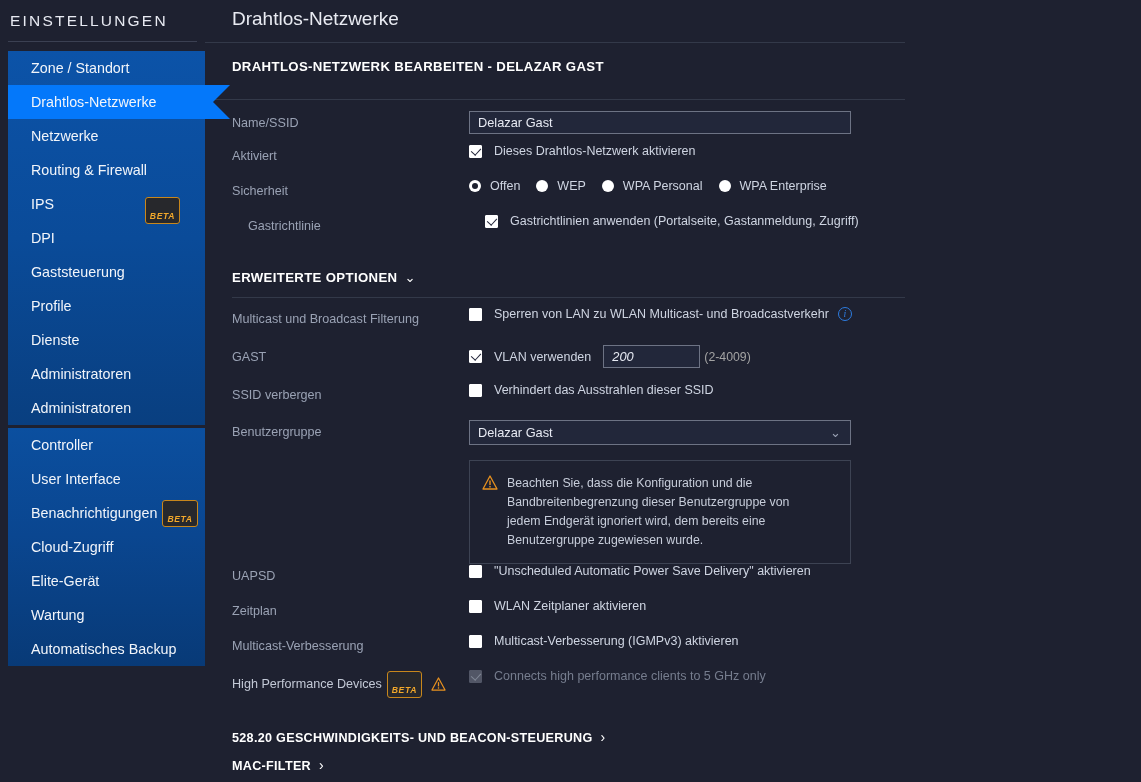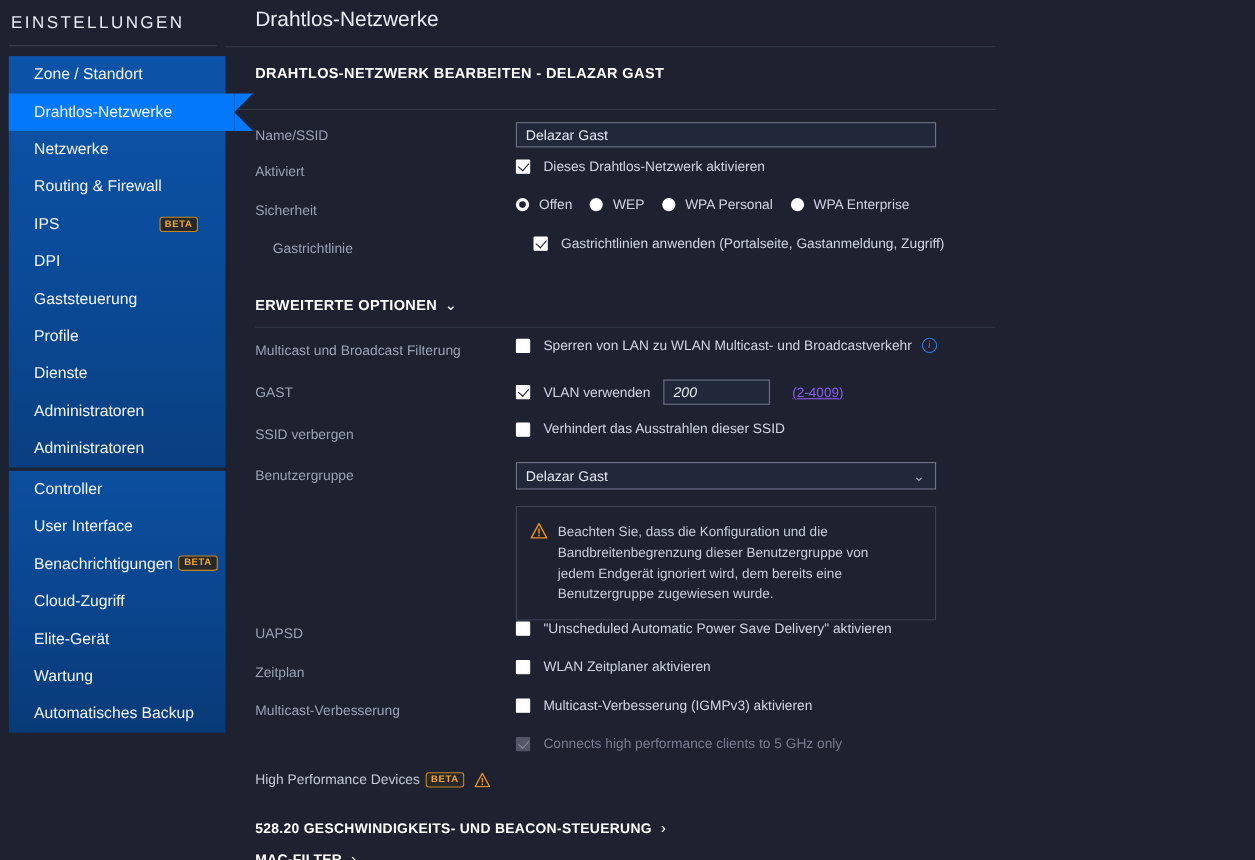--- a/index.html
+++ b/index.html
@@ -36,22 +36,22 @@
   .nav-item.active::after {
     content: ""; position: absolute; right: -17px; top: 0;
     border-top: 17px solid #0478fa;
     border-bottom: 17px solid #0478fa;
     border-right: 17px solid transparent;
   }
   .beta {
     display: inline-block; color: #f2a82b; border: 1px solid #c8871c;
     background: #27282c; border-radius: 3px;
     font-size: 8.6px; font-weight: bold; letter-spacing: .6px;
-    padding: 1px 4px 1px 4px; vertical-align: middle;
-    margin-left: 5px; line-height: 1.15;
+    padding: 14px 4px 1px 4px; vertical-align: middle;
+    margin-left: 5px; line-height: 1.15; font-style: italic;
   }
   .nav-item .beta { position: relative; top: -1px; }
   .nav-item.has-badge-right .beta { position: absolute; right: 25px; top: 10px; margin: 0; }
 
   
   #main { position: absolute; left: 205px; top: 0; right: 0; bottom: 0; }
   .page-title { color: #e9ebf2; font-size: 19px; padding: 8px 0 0 27px; font-weight: 400; }
   .hr { height: 1px; background: #333949; margin-top: 12px; }
   .section-head {
     color: #ffffff; font-size: 13.2px; font-weight: bold; letter-spacing: .35px;
@@ -106,21 +106,21 @@
     flex: 0 0 12px; cursor: pointer; position: relative;
   }
   .rad.sel { background: #ffffff; }
   .rad.sel::after {
     content: ""; position: absolute; left: 3px; top: 3px;
     width: 6px; height: 6px; border-radius: 50%; background: #1e2130;
   }
   .radlabel { color: #cfd5e2; font-size: 12.5px; margin: 0 16px 0 9px; white-space: nowrap; }
   .radlabel:last-child { margin-right: 0; }
 
-  .hint { color: #8b5cf6; font-size: 12.3px; margin-left: 20px; text-decoration: underline; }
+  .hint { color: #a3a3a3; font-size: 12.3px; margin-left: 4px; }
 
   .info-icon {
     width: 14px; height: 14px; border-radius: 50%; border: 1.4px solid #2d7ce0;
     color: #2d7ce0; font-size: 10px; line-height: 11px; text-align: center;
     margin-left: 9px; font-family: "Liberation Serif", serif; font-style: italic;
     cursor: pointer; flex: 0 0 14px;
   }
 
   .warnbox {
     border: 1px solid #3d4353; background: #20243400;
@@ -297,21 +297,21 @@
 
       <div class="row" style="min-height:35px;">
         <div class="lbl">Multicast-Verbesserung</div>
         <div class="ctl">
           <span class="cb off"></span>
           <span class="cbtext">Multicast-Verbesserung (IGMPv3) aktivieren</span>
         </div>
       </div>
 
       <div class="row" style="min-height:32px;">
-        <div class="lbl bright" style="display:flex;align-items:center;padding-top:2px;margin-top:31px;">
+        <div class="lbl bright" style="display:flex;align-items:center;padding-top:2px;">
           <span>High Performance Devices</span>
           <span class="beta">BETA</span>
           <span style="margin-left:9px;display:inline-flex;">
             <svg width="15" height="14" viewBox="0 0 16 15">
               <path d="M8 1 L15 14 L1 14 Z" fill="none" stroke="#e8911f" stroke-width="1.3" stroke-linejoin="round"></path>
               <rect x="7.3" y="5.5" width="1.4" height="4.6" fill="#e8911f"></rect>
               <rect x="7.3" y="11" width="1.4" height="1.5" fill="#e8911f"></rect>
             </svg>
           </span>
         </div>

